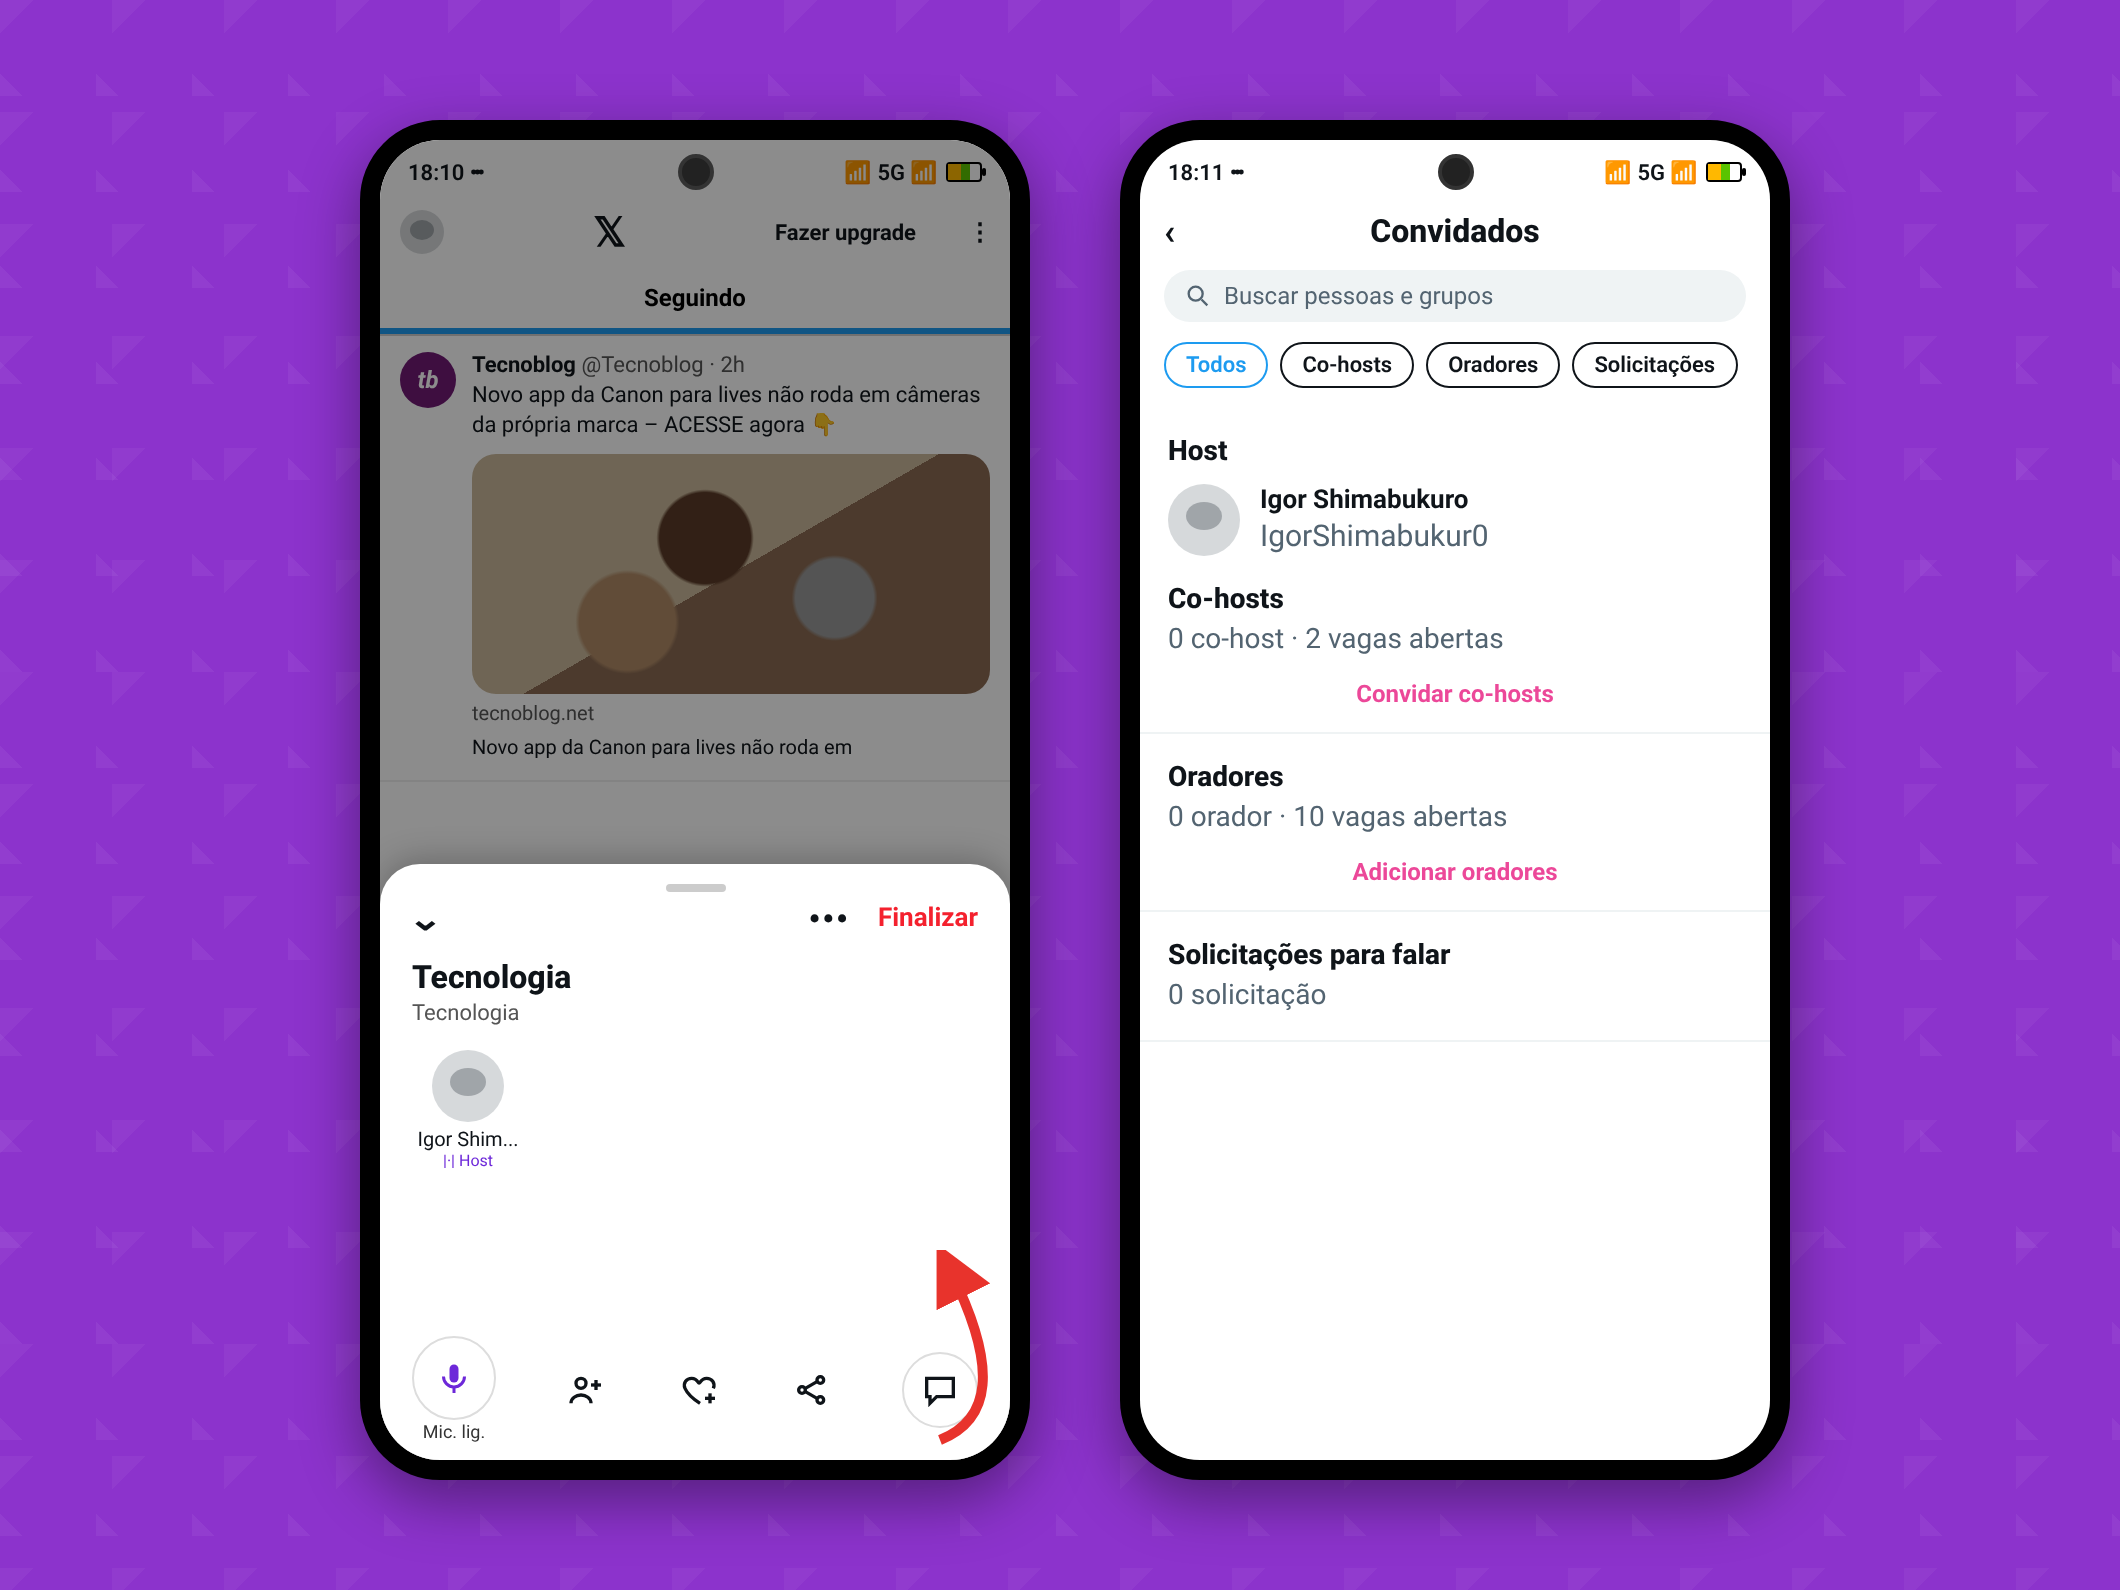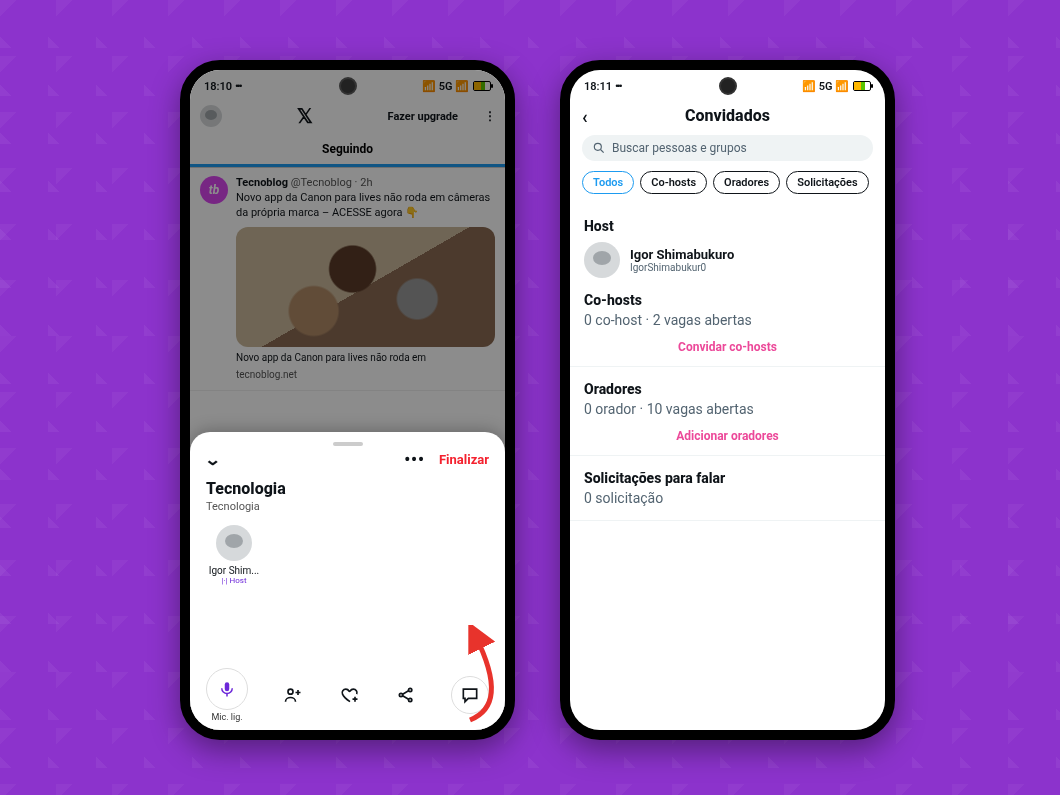--- a/index.html
+++ b/index.html
@@ -50,21 +50,21 @@
   .headerrow{display:flex;align-items:center;justify-content:space-between;padding:6px 10px;}
   .avatar{width:22px;height:22px;border-radius:50%;background:#d6d9db;position:relative;}
   .avatar::after{content:"";position:absolute;inset:5px 5px 7px;border-radius:50%;background:#a0a5a9;}
   .x-logo{font-weight:900;font-size:20px;}
   .upgrade{font-size:11px;font-weight:700;}
   .kebab{font-weight:900;letter-spacing:-1px;}
   .tabs{display:flex;border-bottom:1px solid #ccc;}
   .tabs span{flex:1;text-align:center;padding:8px 0;font-size:12px;color:#555;}
   .tabs span.active{color:#000;font-weight:700;border-bottom:3px solid #1d9bf0;}
   .tweet{display:flex;gap:8px;padding:8px 10px;border-bottom:1px solid #eee;}
-  .tweet .av{width:28px;height:28px;border-radius:50%;background:#d946ef;color:#fff;display:flex;align-items:center;justify-content:center;font-weight:700;font-size:12px;flex-shrink:0;font-style:italic;}
+  .tweet .av{width:28px;height:28px;border-radius:50%;background:#701a75;color:#fff;display:flex;align-items:center;justify-content:center;font-weight:700;font-size:12px;flex-shrink:0;font-style:italic;}
   .tweet .body{font-size:11px;line-height:1.35;}
   .tweet .body .meta{color:#555;}
   .tweet .body strong{color:#0f1419;}
   .card-img{height:120px;border-radius:12px;margin-top:6px;background:
       linear-gradient(150deg,#c9b79a 0 50%,#8a6a52 50% 100%);
     background-size:cover;position:relative;overflow:hidden;}
   .card-img::after{content:"";position:absolute;inset:0;background:
      radial-gradient(circle at 45% 35%,#5b3b28 0 14%,transparent 15%),
      radial-gradient(circle at 70% 60%,#999 0 10%,transparent 11%),
      radial-gradient(circle at 30% 70%,#b08a66 0 12%,transparent 13%);}
@@ -104,21 +104,21 @@
   .chips{display:flex;gap:6px;overflow:hidden;padding:10px 12px;}
   .chip{border:1px solid #0f1419;border-radius:16px;padding:4px 10px;font-size:11px;font-weight:600;white-space:nowrap;}
   .chip.active{border-color:#1d9bf0;color:#1d9bf0;}
   .section{padding:0 14px;margin-top:14px;}
   .section h4{margin:0 0 4px;font-size:14px;font-weight:800;}
   .section .sub{font-size:14px;color:#536471;margin:0;}
   .userrow{display:flex;gap:10px;align-items:center;margin-top:8px;}
   .userrow .uava{width:36px;height:36px;border-radius:50%;background:#d6d9db;position:relative;}
   .userrow .uava::after{content:"";position:absolute;inset:9px 9px 13px;border-radius:50%;background:#a0a5a9;}
   .userrow .uname{font-size:13px;font-weight:700;line-height:1.2;}
-  .userrow .uhandle{font-size:10px;color:#536471;}
+  .userrow .uhandle{font-size:15px;color:#536471;}
   .linkbtn{display:block;text-align:center;color:#ec4899;font-weight:700;font-size:12px;padding:12px 0;border-bottom:1px solid #eff3f4;}
   .sep{border-bottom:1px solid #eff3f4;margin-top:14px;}
   
   .arrow{
     position:absolute;
     pointer-events:none;
     left:460px;
     top:625px;
     width:70px;height:100px;
     z-index:100;
@@ -156,22 +156,22 @@
         <div class="av">tb</div>
         <div class="body">
           <div>
             <strong>Tecnoblog</strong>
             <span class="meta">@Tecnoblog</span>
             <span class="meta"> · </span>
             <span class="meta">2h</span>
           </div>
           <div>Novo app da Canon para lives não roda em câmeras da própria marca – ACESSE agora 👇</div>
           <div class="card-img"></div>
+          <div class="card-meta">tecnoblog.net</div>
           <div class="card-meta" style="color:#0f1419">Novo app da Canon para lives não roda em</div>
-          <div class="card-meta">tecnoblog.net</div>
         </div>
       </div>
     </div>
 
     <div class="sheet">
       <div class="sheet-handle"></div>
       <div class="sheet-top">
         <span class="chev">⌄</span>
         <span style="display:flex;gap:14px;align-items:center">
           <span class="more">•••</span>

